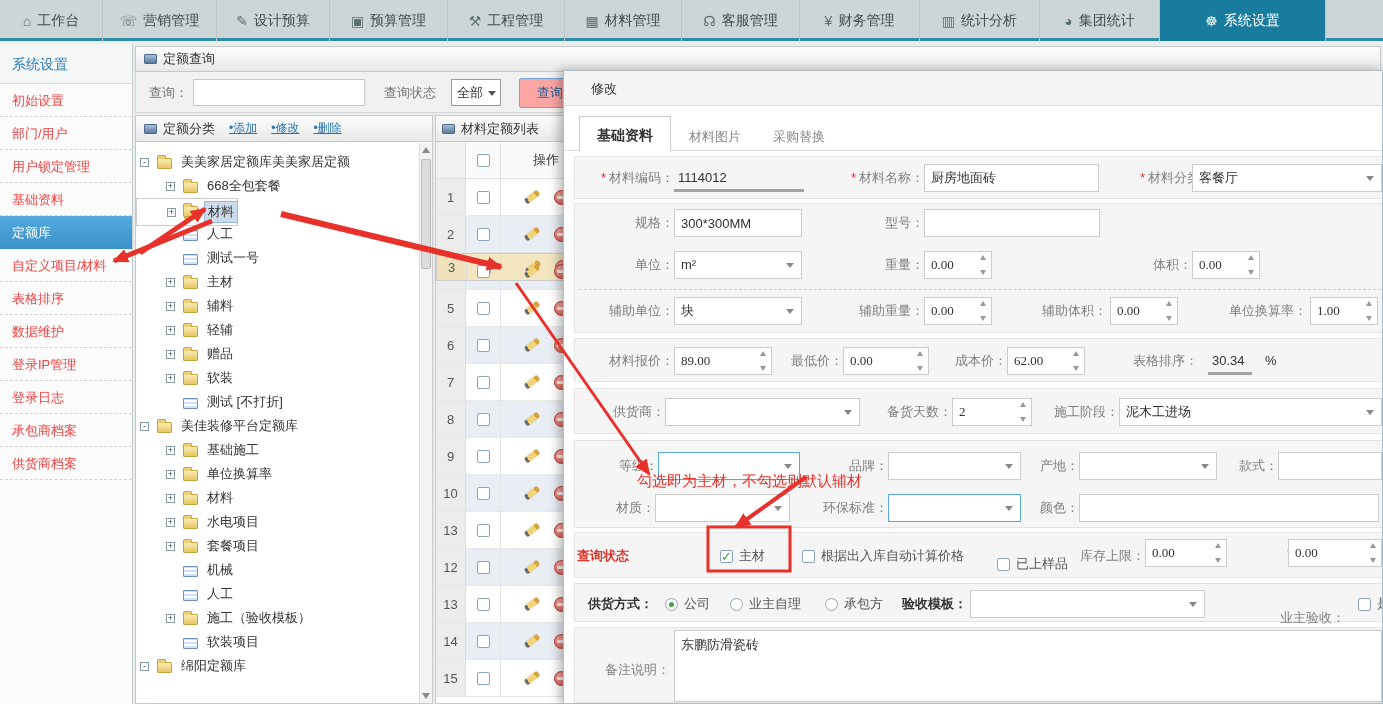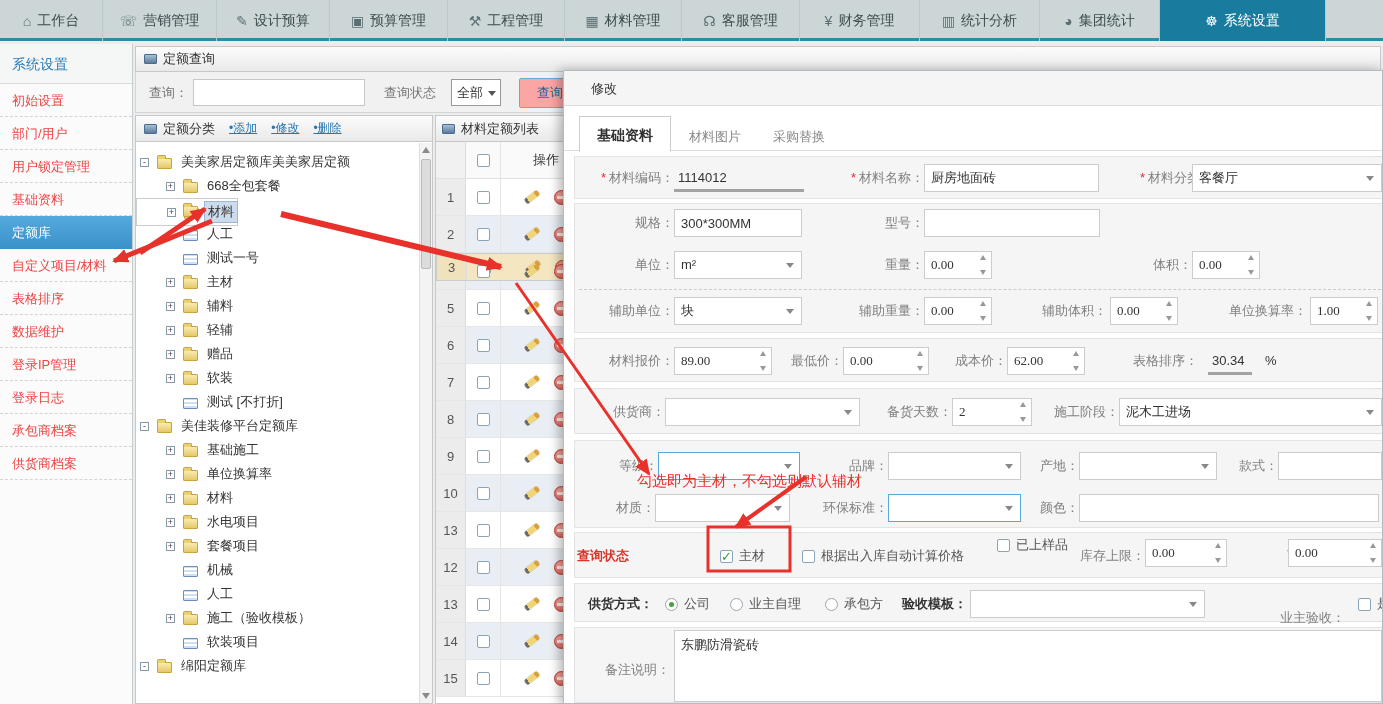--- a/index.html
+++ b/index.html
@@ -695,21 +695,21 @@
       <span class="cbl">启用</span>
     </span>
     <span class="cbw" style="left:145px;top:15px;">
       <span class="cb checked"></span>
       <span class="cbl">主材</span>
     </span>
     <span class="cbw" style="left:227px;top:15px;">
       <span class="cb"></span>
       <span class="cbl">根据出入库自动计算价格</span>
     </span>
-    <span class="cbw" style="left:422px;top:4px;">
+    <span class="cbw" style="left:422px;top:23px;">
       <span class="cb"></span>
       <span class="cbl">已上样品</span>
     </span>
     <span class="fl" style="left:500px;width:70px;top:9px;">库存上限：</span>
     <span class="num" style="left:570px;width:82px;top:6px;"><input class="numv" value="0.00" style=""><span class="spin">
           <b class="up"></b>
           <b class="dn"></b>
         </span></span>
     <span class="fl" style="left:660px;width:45px;top:9px;margin-left:46px;">下限：</span>
     <span class="num" style="left:713px;width:94px;top:6px;"><input class="numv" value="0.00" style=""><span class="spin">

